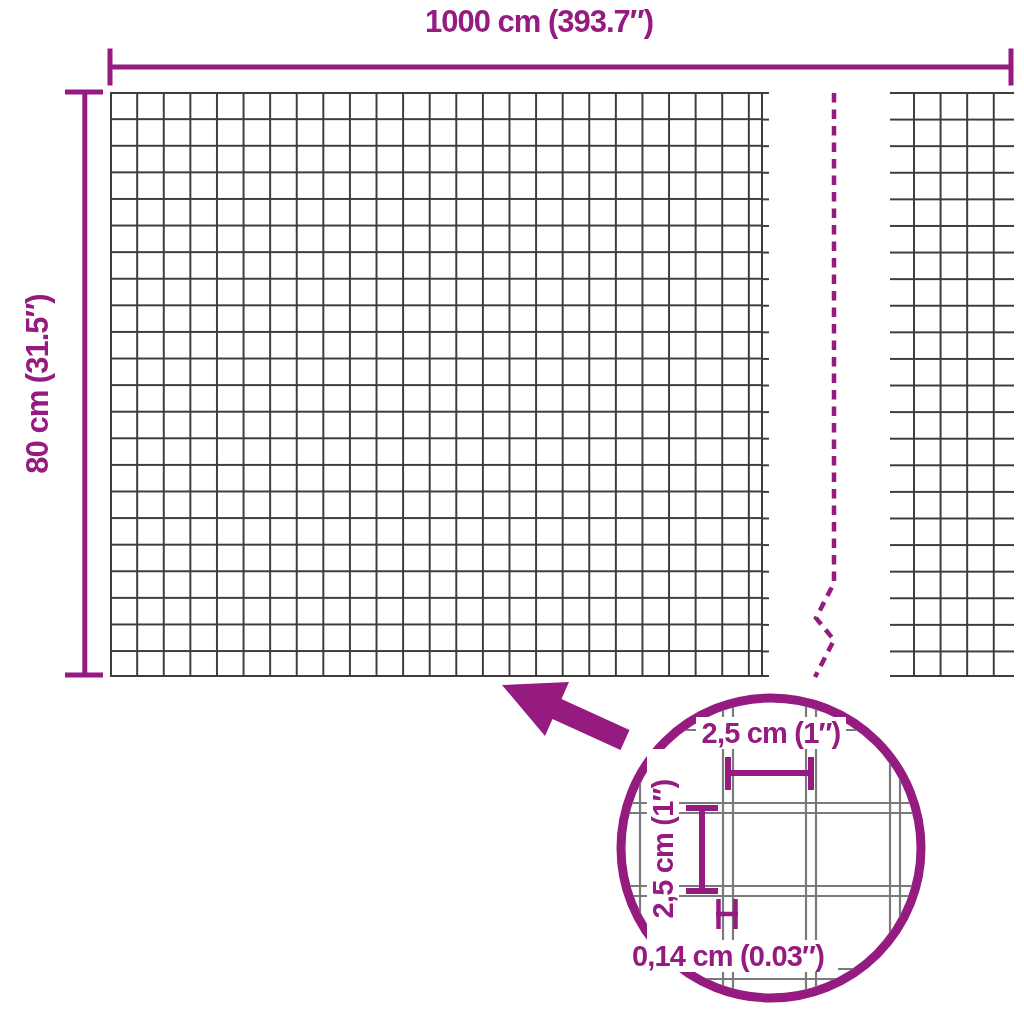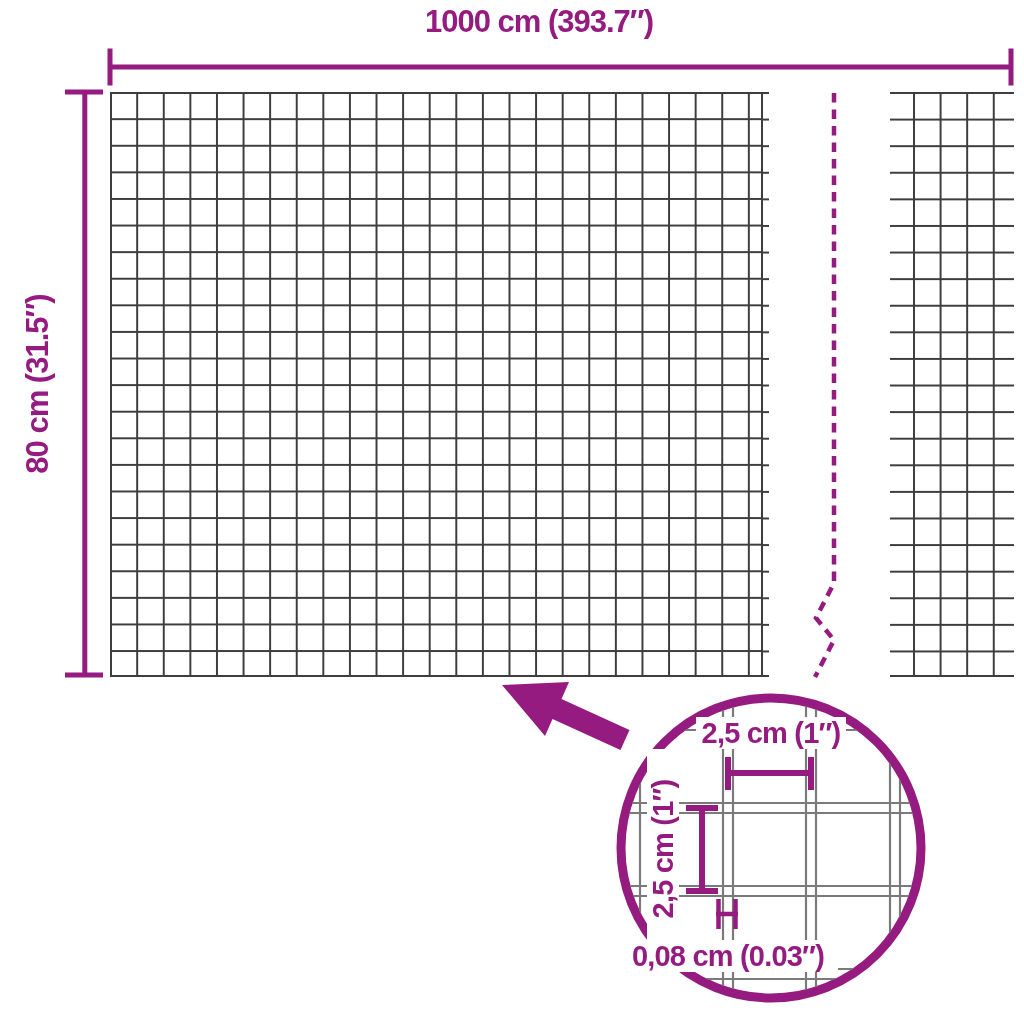--- a/index.html
+++ b/index.html
@@ -108,15 +108,15 @@
     </g>
 
     <polygon class="accent-fill" points="494,685 561,682 553.5,699 621.5,730 612.5,750 544.5,719 537,736"></polygon>
   </svg>
 
   <div class="dim-label" id="label-width">1000 cm (393.7″)</div>
   <div class="dim-label" id="label-height">80 cm (31.5″)</div>
 
   <div class="detail-label" id="label-cell-w">2,5 cm (1″)</div>
   <div class="detail-label" id="label-cell-h">2,5 cm (1″)</div>
-  <div class="detail-label" id="label-wire">0,08 cm (0.03″)</div>
+  <div class="detail-label" id="label-wire">0,14 cm (0.03″)</div>
 
 </div>
 
 </body></html>

